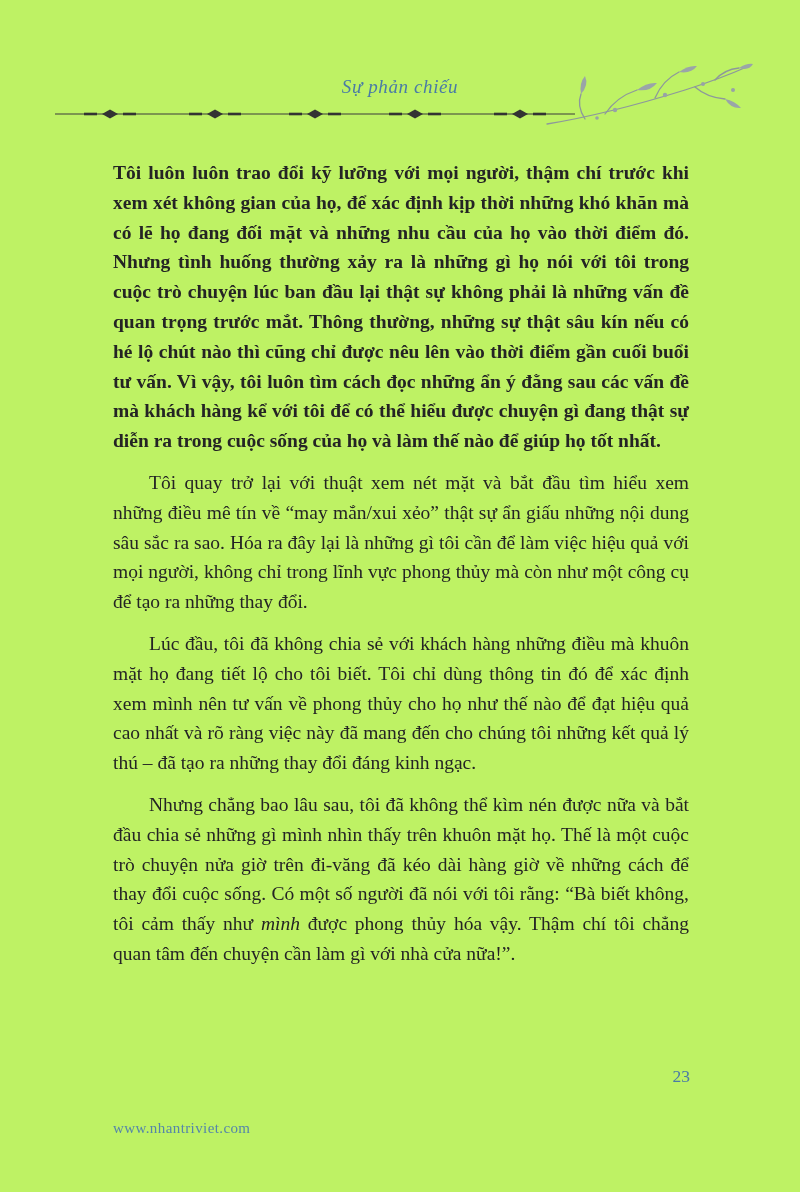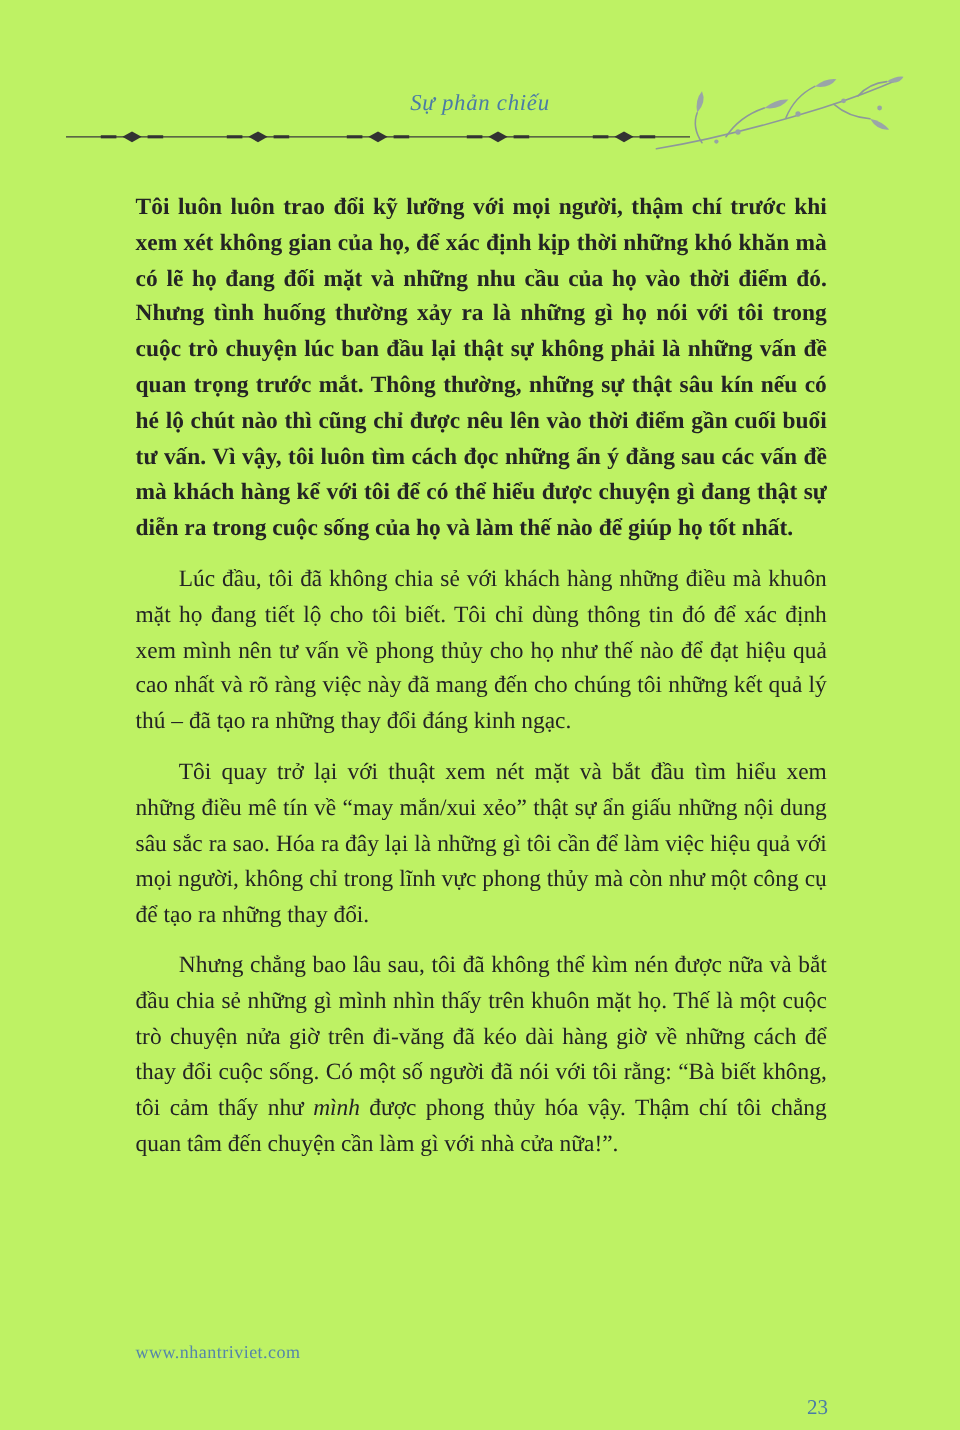--- a/index.html
+++ b/index.html
@@ -70,21 +70,21 @@
     left: 113px;
     top: 1120px;
     font-family: Liberation Serif, serif;
     font-size: 15px;
     letter-spacing: 0.4px;
     color: #5585aa;
   }
   .footer-page {
     position: absolute;
     right: 110px;
-    top: 1162px;
+    top: 1066px;
     font-size: 17.5px;
     color: #4a7ba6;
     font-family: "Liberation Serif", "DejaVu Serif", serif;
     text-align: center;
   }
 </style>
 </head>
 <body>
 
 <div class="page">
@@ -136,21 +136,21 @@
       <circle cx="70" cy="50" r="2.2"></circle>
       <circle cx="120" cy="35" r="2.2"></circle>
       <circle cx="158" cy="24" r="2"></circle>
       <circle cx="188" cy="30" r="2"></circle>
       <circle cx="52" cy="58" r="1.8"></circle>
     </g>
   </svg>
 
   <div class="text-block">
     <p class="first">Tôi luôn luôn trao đổi kỹ lưỡng với mọi người, thậm chí trước khi xem xét không gian của họ, để xác định kịp thời những khó khăn mà có lẽ họ đang đối mặt và những nhu cầu của họ vào thời điểm đó. Nhưng tình huống thường xảy ra là những gì họ nói với tôi trong cuộc trò chuyện lúc ban đầu lại thật sự không phải là những vấn đề quan trọng trước mắt. Thông thường, những sự thật sâu kín nếu có hé lộ chút nào thì cũng chỉ được nêu lên vào thời điểm gần cuối buổi tư vấn. Vì vậy, tôi luôn tìm cách đọc những ẩn ý đằng sau các vấn đề mà khách hàng kể với tôi để có thể hiểu được chuyện gì đang thật sự diễn ra trong cuộc sống của họ và làm thế nào để giúp họ tốt nhất.</p>
+    <p>Tôi quay trở lại với thuật xem nét mặt và bắt đầu tìm hiểu xem những điều mê tín về “may mắn/xui xẻo” thật sự ẩn giấu những nội dung sâu sắc ra sao. Hóa ra đây lại là những gì tôi cần để làm việc hiệu quả với mọi người, không chỉ trong lĩnh vực phong thủy mà còn như một công cụ để tạo ra những thay đổi.</p>
     <p>Lúc đầu, tôi đã không chia sẻ với khách hàng những điều mà khuôn mặt họ đang tiết lộ cho tôi biết. Tôi chỉ dùng thông tin đó để xác định xem mình nên tư vấn về phong thủy cho họ như thế nào để đạt hiệu quả cao nhất và rõ ràng việc này đã mang đến cho chúng tôi những kết quả lý thú – đã tạo ra những thay đổi đáng kinh ngạc.</p>
-    <p>Tôi quay trở lại với thuật xem nét mặt và bắt đầu tìm hiểu xem những điều mê tín về “may mắn/xui xẻo” thật sự ẩn giấu những nội dung sâu sắc ra sao. Hóa ra đây lại là những gì tôi cần để làm việc hiệu quả với mọi người, không chỉ trong lĩnh vực phong thủy mà còn như một công cụ để tạo ra những thay đổi.</p>
     <p><span>Nhưng chẳng bao lâu sau, tôi đã không thể kìm nén được nữa và bắt đầu chia sẻ những gì mình nhìn thấy trên khuôn mặt họ. Thế là một cuộc trò chuyện nửa giờ trên đi-văng đã kéo dài hàng giờ về những cách để thay đổi cuộc sống. Có một số người đã nói với tôi rằng: “Bà biết không, tôi cảm thấy như </span><em>mình</em><span> được phong thủy hóa vậy. Thậm chí tôi chẳng quan tâm đến chuyện cần làm gì với nhà cửa nữa!”.</span></p>
   </div>
 
   <div class="footer-url">www.nhantriviet.com</div>
   <div class="footer-page">23</div>
 
 </div>
 
 </body></html>

